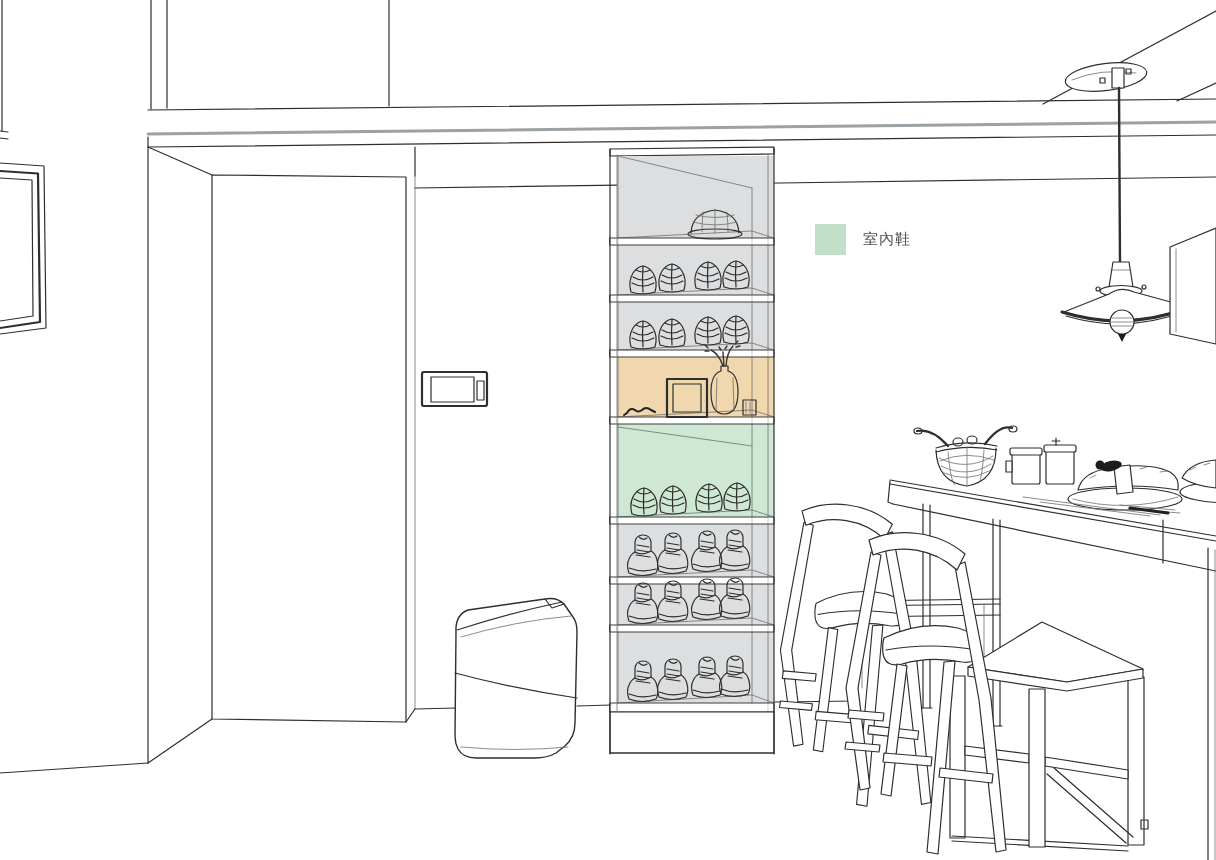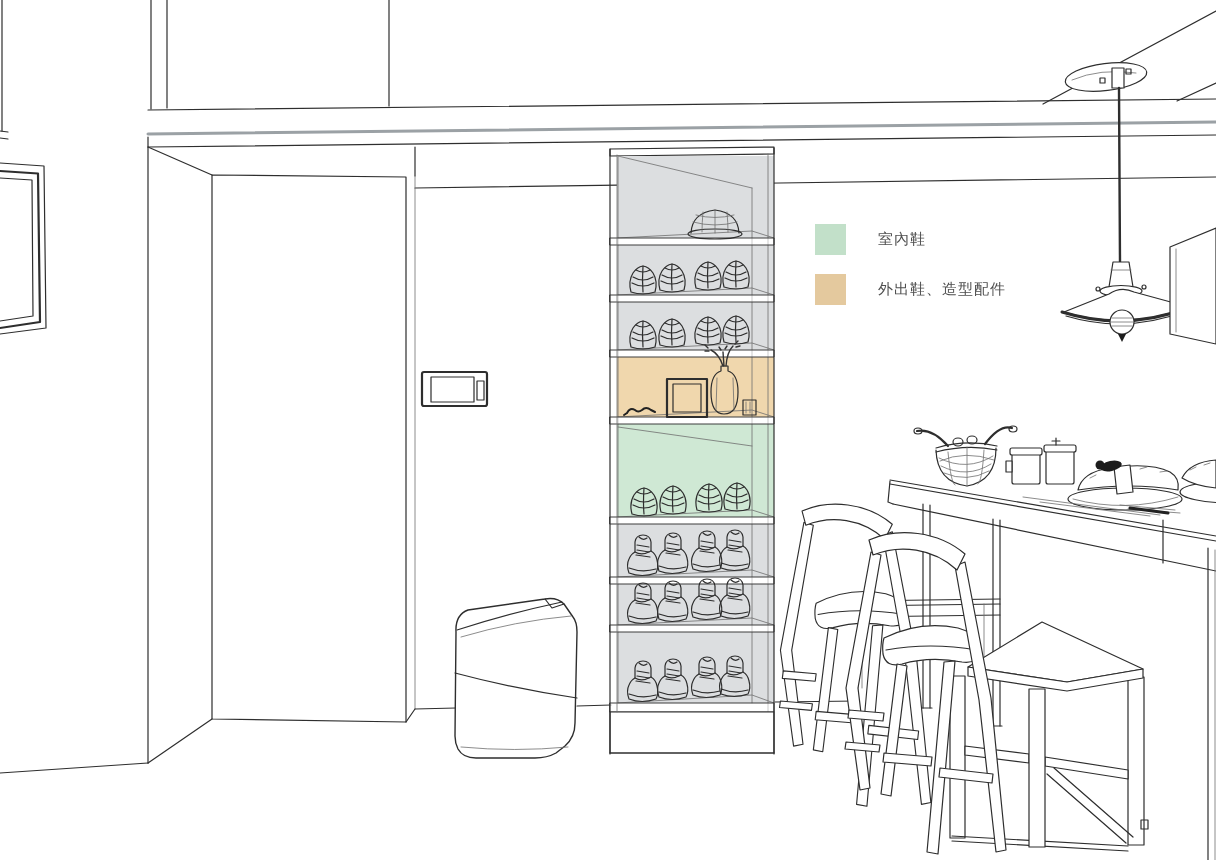--- a/index.html
+++ b/index.html
@@ -11,21 +11,21 @@
       stroke-linecap:round;stroke-linejoin:round;}
   .fw{fill:#ffffff;}
   .thin{stroke-width:0.8;stroke:#6f6f6f;}
   .dk{stroke-width:2.2;}
   .hv{stroke-width:3;}
   .fill-dark{fill:#1c1c1c;stroke:none;}
   .band{fill:rgba(255,255,255,0.55);stroke:#3c3c3c;stroke-width:1;}
   .zone{stroke:none;}
   
   .legend{position:absolute;left:815px;top:224px;}
-  .legend-row{display:flex;align-items:center;margin-bottom:19px;gap:15px;}
+  .legend-row{display:flex;align-items:center;margin-bottom:19px;}
   .swatch{width:31px;height:31px;margin-right:17px;flex:none;}
   .legend-label{font-size:15px;color:#4f4f4f;letter-spacing:1px;white-space:nowrap;}
 </style>
 </head>
 <body>
 
 <div class="canvas">
 <svg width="1216" height="860" viewBox="0 0 1216 860">
 
   <defs>
@@ -303,18 +303,14 @@
     <path class="fw" d="M869,540 C898,527 938,531 965,554 L957,570 C933,548 900,544 873,555 Z"></path>
   </g>
 
 </svg>
 
 <div class="legend">
   <div class="legend-row">
     <span class="swatch" style="background-color: rgb(194, 224, 201);"></span>
     <span class="legend-label">室內鞋</span>
   </div>
-  <div class="legend-row">
-    <span class="swatch" style="background-color: rgb(228, 201, 158);"></span>
-    <span class="legend-label">外出鞋、造型配件</span>
-  </div>
 </div>
 </div>
 
 </body></html>

